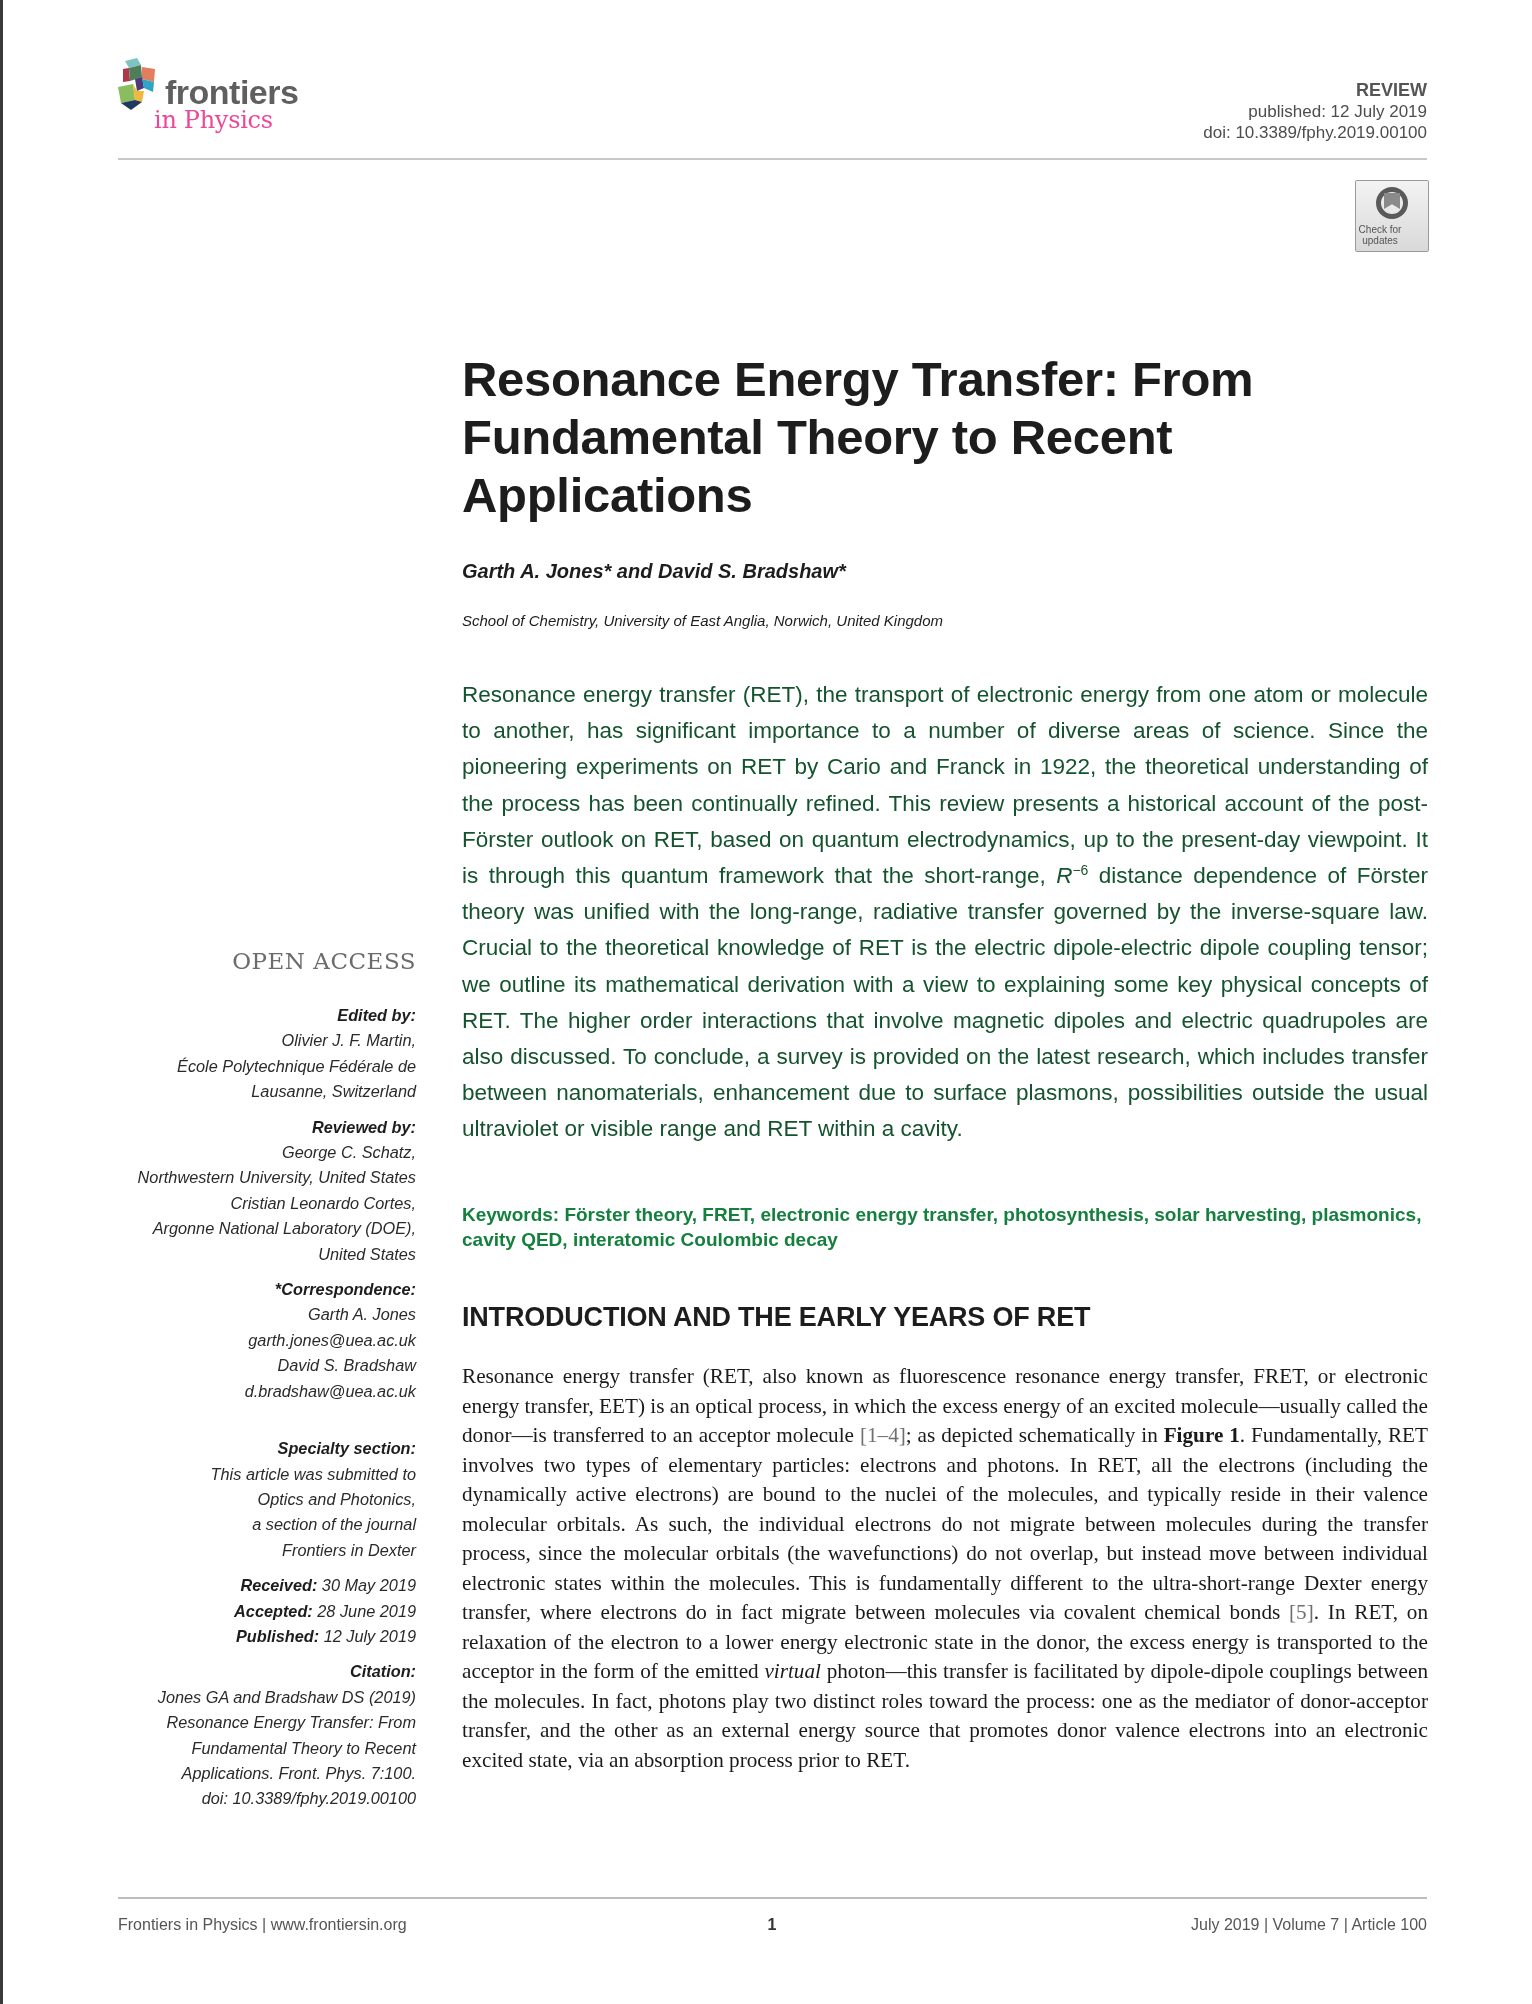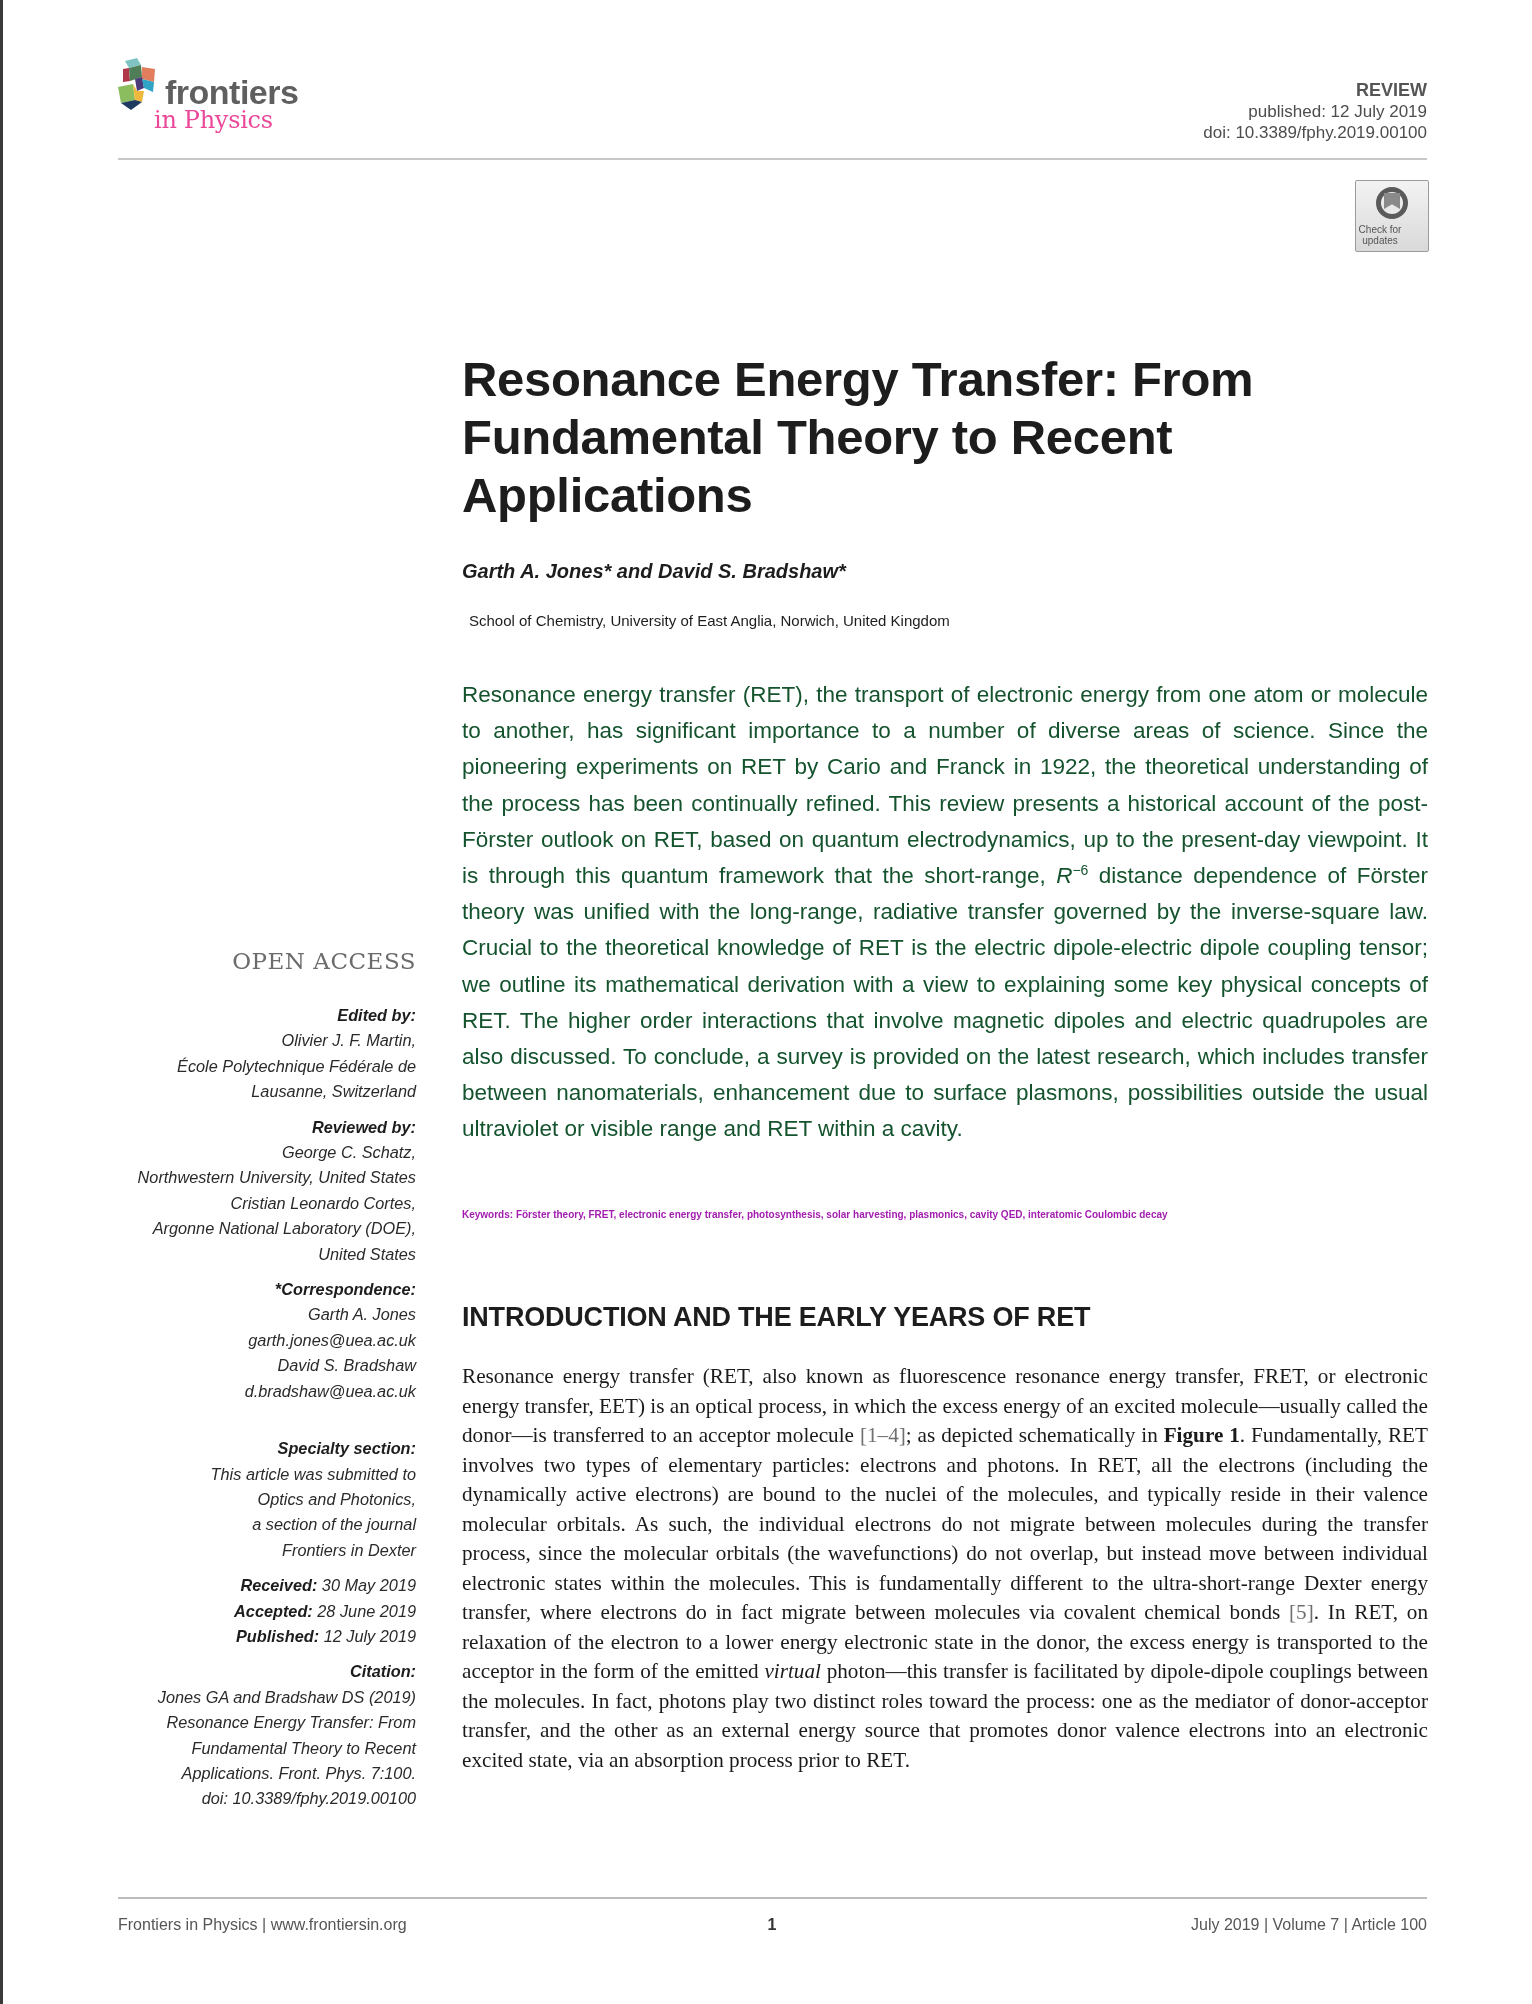--- a/index.html
+++ b/index.html
@@ -20,27 +20,27 @@
 
   
   .badge { left:1355px; top:180px; width:72px; height:70px; border:1px solid #9a9a9a; background:linear-gradient(#f3f3f3,#d9d9d9); border-radius:2px; }
   .badge-ring { position:absolute; left:20px; top:6px; width:32px; height:32px; border-radius:50%; border:5px solid #5a5a5a; box-sizing:border-box; }
   .badge-flag { position:absolute; left:28px; top:12px; width:16px; height:16px; background:#8a8a8a; clip-path:polygon(0 0,100% 0,100% 100%,50% 70%,0 100%); }
   .badge-text { position:absolute; left:0; top:43px; width:48px; text-align:center; font-size:10px; line-height:11px; color:#555; }
 
   
   .title { left:462px; top:350px; width:900px; font-size:49px; line-height:58px; font-weight:bold; color:#1d1d1d; letter-spacing:-0.3px; }
   .authors { left:462px; top:560px; font-size:20px; font-weight:bold; font-style:italic; color:#1d1d1d; }
-  .affil { left:462px; top:612px; font-size:15px; color:#1d1d1d;margin-left:7px; }
+  .affil { left:462px; top:612px; font-size:15px; font-style:italic; color:#1d1d1d; }
 
   
   .abstract { left:462px; top:677px; width:966px; font-size:22.5px; line-height:36.2px; text-align:justify; color:#14532d; }
   .abstract sup { font-size:14px; line-height:0; }
 
-  .keywords { left:462px; top:1202px; width:966px; font-size:10px; line-height:25px; font-weight:bold; color:#a21caf; }
+  .keywords { left:462px; top:1202px; width:966px; font-size:19px; line-height:25px; font-weight:bold; color:#15803d; }
 
   .h1 { left:462px; top:1302px; font-size:27px; font-weight:bold; color:#1d1d1d; letter-spacing:-0.2px; }
 
   .body-text { left:462px; top:1362px; width:966px; font-size:21.2px; line-height:29.5px; text-align:justify; color:#1a1a1a; }
   .body-text .ref { color:#6f6f6f; }
 
   
   .sidebar { left:100px; width:316px; text-align:right; color:#2a2a2a; }
   .open-access { top:948px; font-size:26px; color:#6c6c6c; letter-spacing:0.5px; }
   .sb-block { font-size:16.3px; line-height:25.4px; font-style:italic; }

